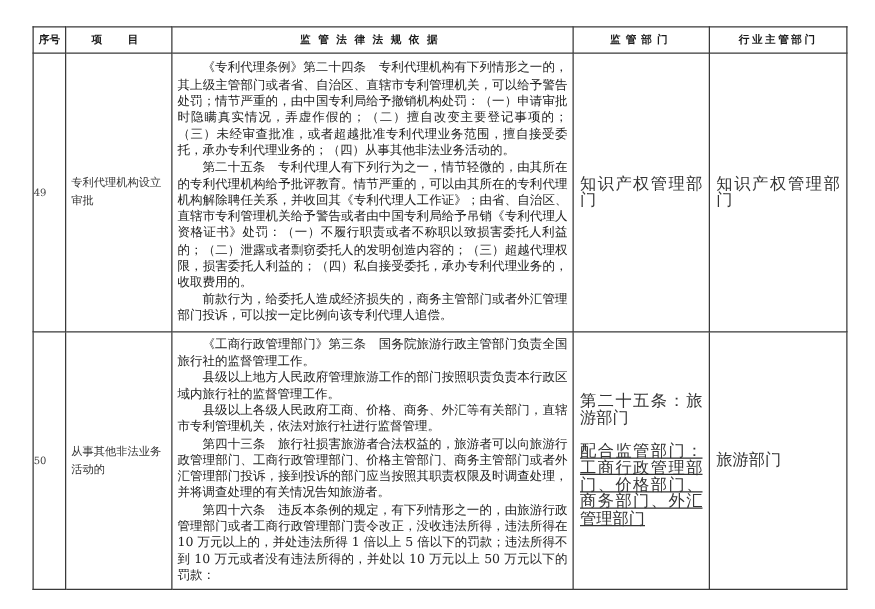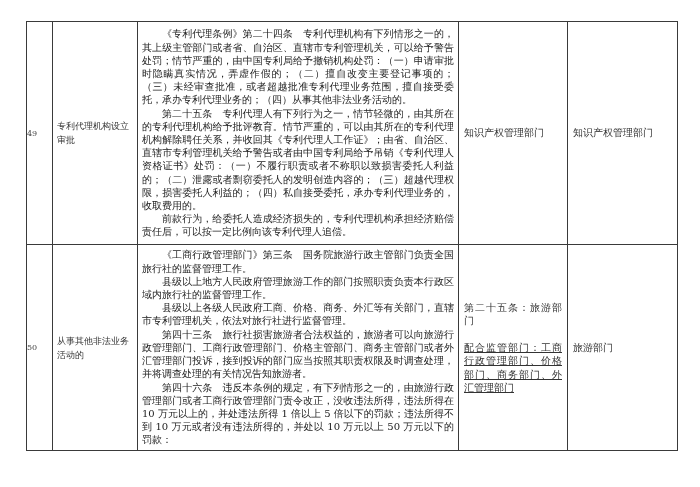--- a/index.html
+++ b/index.html
@@ -19,45 +19,52 @@
     font-family: "DejaVu Sans", "Liberation Sans", sans-serif;
     text-align: center; letter-spacing: 0px;
   }
   table.reg tr.head th.spaced { letter-spacing: 6px; }
   table.reg tr.head th.spaced2 { letter-spacing: 4px; }
   table.reg tr.head th.spaced3 { letter-spacing: 2px; }
   td.seq { font-size: 8px; color: #444; }
   td.item { padding: 0 4px !important; font-size: 9px; line-height: 14px; color: #333; }
   td.basis { padding: 2px 4px !important; font-size: 10px; line-height: 13.2px; text-align: justify; color: #222; }
   td.basis p { margin: 0; text-indent: 2em; }
-  td.dept { padding: 0 5px !important; font-size: 10px; line-height: 13.5px; color: #333; text-align: justify; }
+  td.dept { padding: 0 5px !important; font-size: 13px; line-height: 13.5px; color: #333; text-align: justify; }
   td.dept p { margin: 0; }
   td.dept p + p { margin-top: 13px; text-decoration: underline; }
   tr.row49 td { height: 218px; }
   tr.row50 td { height: 201px; }
 </style>
 </head>
 <body>
 
 <table class="reg">
   <colgroup>
     <col style="width:26px">
     <col style="width:85px">
     <col style="width:321px">
     <col style="width:109px">
     <col style="width:110px">
   </colgroup>
   <tbody>
+      <tr class="head">
+    <th>序号</th>
+    <th class="spaced">项　目</th>
+    <th class="spaced">监管法律法规依据</th>
+    <th class="spaced2">监管部门</th>
+    <th class="spaced3">行业主管部门</th>
+  </tr>
   <tr class="row49">
     <td class="seq">49</td>
     <td class="item">专利代理机构设立审批</td>
     <td class="basis">
       <p>《专利代理条例》第二十四条　专利代理机构有下列情形之一的，其上级主管部门或者省、自治区、直辖市专利管理机关，可以给予警告处罚；情节严重的，由中国专利局给予撤销机构处罚：（一）申请审批时隐瞒真实情况，弄虚作假的；（二）擅自改变主要登记事项的；（三）未经审查批准，或者超越批准专利代理业务范围，擅自接受委托，承办专利代理业务的；（四）从事其他非法业务活动的。</p>
       <p>第二十五条　专利代理人有下列行为之一，情节轻微的，由其所在的专利代理机构给予批评教育。情节严重的，可以由其所在的专利代理机构解除聘任关系，并收回其《专利代理人工作证》；由省、自治区、直辖市专利管理机关给予警告或者由中国专利局给予吊销《专利代理人资格证书》处罚：（一）不履行职责或者不称职以致损害委托人利益的；（二）泄露或者剽窃委托人的发明创造内容的；（三）超越代理权限，损害委托人利益的；（四）私自接受委托，承办专利代理业务的，收取费用的。</p>
-      <p>前款行为，给委托人造成经济损失的，专利代理机构承担经济赔偿责任后，可以按一定比例向该专利代理人追偿。</p>
+      <p>前款行为，给委托人造成经济损失的，商务主管部门或者外汇管理部门投诉，可以按一定比例向该专利代理人追偿。</p>
     </td>
     <td class="dept">
       <p>知识产权管理部门</p>
     </td>
     <td class="dept">知识产权管理部门</td>
   </tr>
   <tr class="row50">
     <td class="seq">50</td>
     <td class="item">从事其他非法业务活动的</td>
     <td class="basis">

